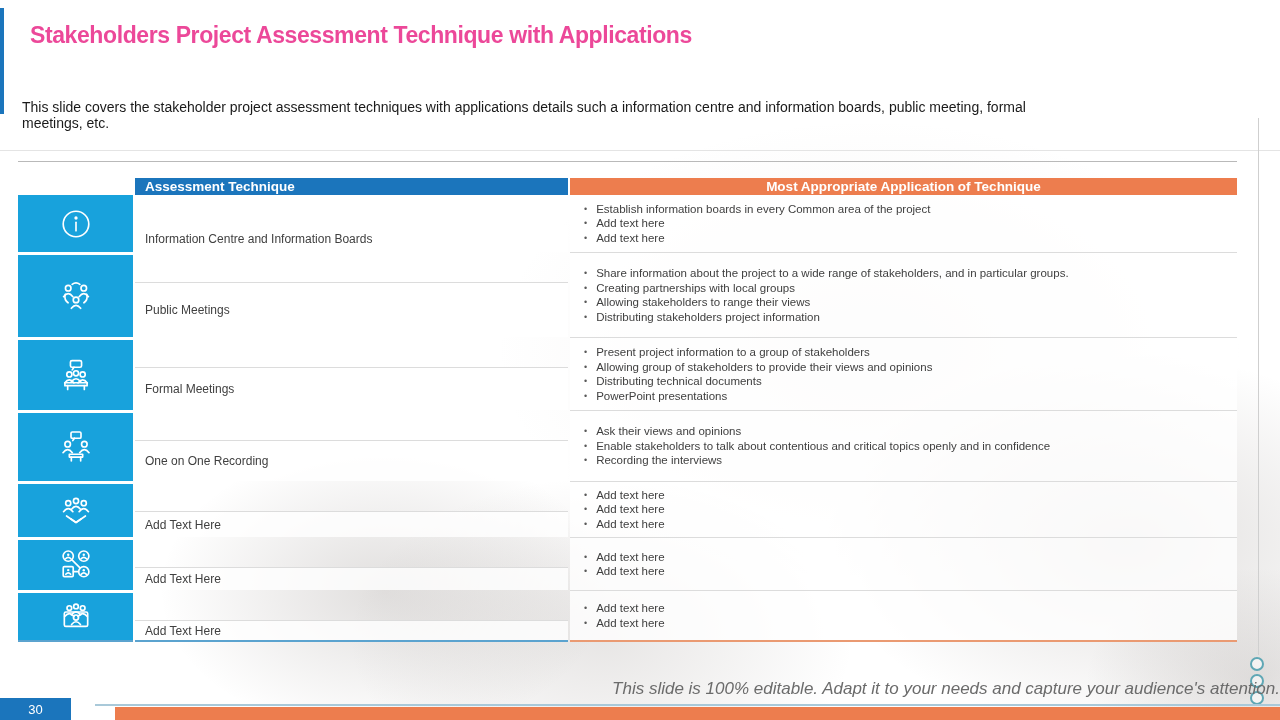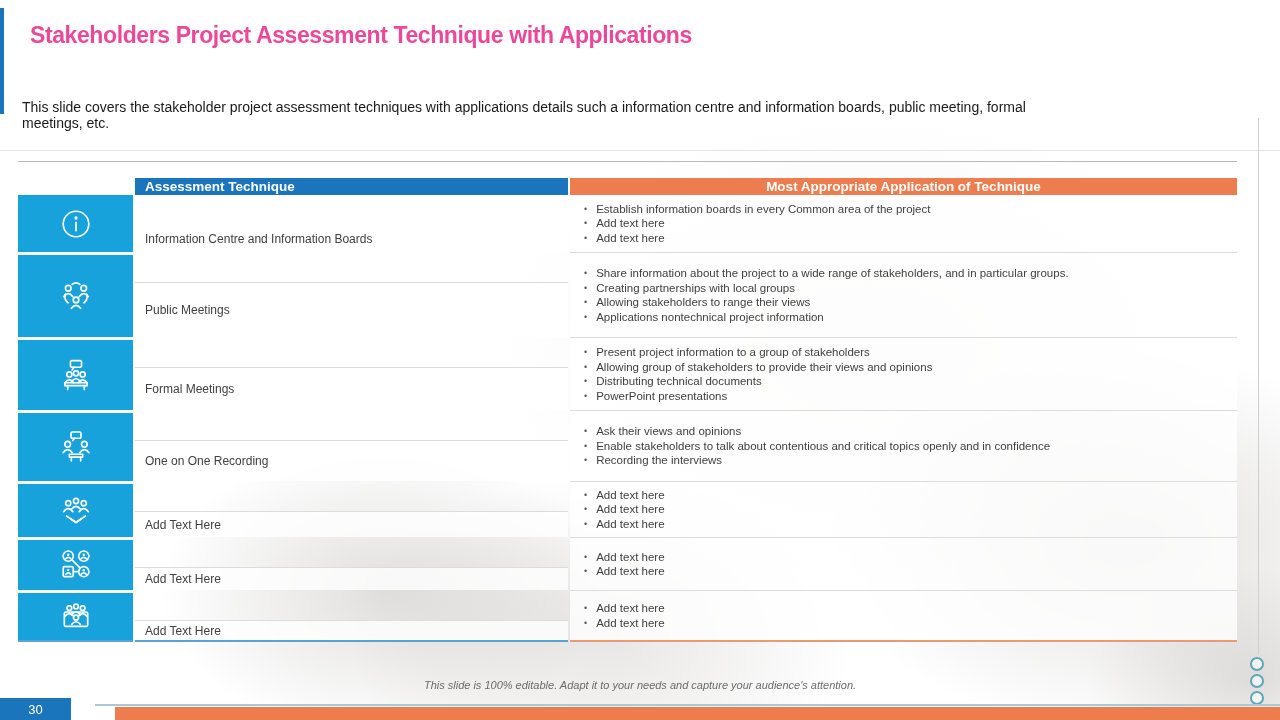--- a/index.html
+++ b/index.html
@@ -39,21 +39,21 @@
   .cell-app{background:rgba(255,255,255,0.80);display:flex;flex-direction:column;justify-content:center;padding:5px 10px 5px 14px;}
   .t-row + .t-row .cell-tech, .t-row + .t-row .cell-app{border-top:1px solid #dcdcdc;}
   .t-row:last-child .cell-icon, .t-row:last-child .cell-tech{border-bottom:2px solid #5BA3CF;}
   .t-row:last-child .cell-app{border-bottom:2px solid #EA9A72;}
   .bullet-line{display:flex;gap:9px;font-size:11.5px;line-height:14.5px;color:var(--text);}
   .bullet-dot{font-size:9px;line-height:14.5px;color:#595959;}
   .cell-icon svg{width:40px;height:40px;stroke:#fff;fill:none;stroke-width:1.5;stroke-linecap:round;stroke-linejoin:round;}
   .cell-icon svg .f{fill:#fff;stroke:none;}
 
   
-  .footer-note{position:absolute;left:0;top:679px;width:1280px;text-align:center;font-style:italic;font-size:11px;color:#6b6b6b;}
+  .footer-note{position:absolute;left:0;top:679px;width:1280px;text-align:right;font-style:italic;font-size:17px;color:#6b6b6b;}
   .page-badge{position:absolute;left:0;top:698px;width:71px;height:22px;background:var(--blue);color:#fff;font-size:13px;display:flex;align-items:center;justify-content:center;}
   .teal-line{position:absolute;left:95px;top:704px;width:1185px;height:2px;background:#A9C9D9;}
   .orange-bar{position:absolute;left:115px;top:707px;width:1165px;height:13px;background:var(--orange);}
 </style>
 </head>
 <body>
 
 <div class="slide" style="--blue: #1B75BC; --cyan: #18A2DC; --orange: #ED7D4E; --text: #404040;">
   <div class="bg-photo"></div>
   <div class="left-accent"></div>
@@ -122,21 +122,21 @@
             <div class="bullet-line">
               <span class="bullet-dot">•</span>
               <span>Creating partnerships with local groups</span>
             </div>
             <div class="bullet-line">
               <span class="bullet-dot">•</span>
               <span>Allowing stakeholders to range their views</span>
             </div>
             <div class="bullet-line">
               <span class="bullet-dot">•</span>
-              <span>Applications nontechnical project information</span>
+              <span>Distributing stakeholders project information</span>
             </div>
           </div>
   </div>
 
   <div class="t-row" style="height: 73px;">
     <div class="cell cell-icon">
             <svg viewBox="0 0 36 36">
               <rect x="13" y="5" width="10" height="6" rx="1.4"></rect>
               <path d="M16.2 11 l-1.6 2.4"></path>
               <circle cx="12" cy="17.5" r="2.3"></circle>

